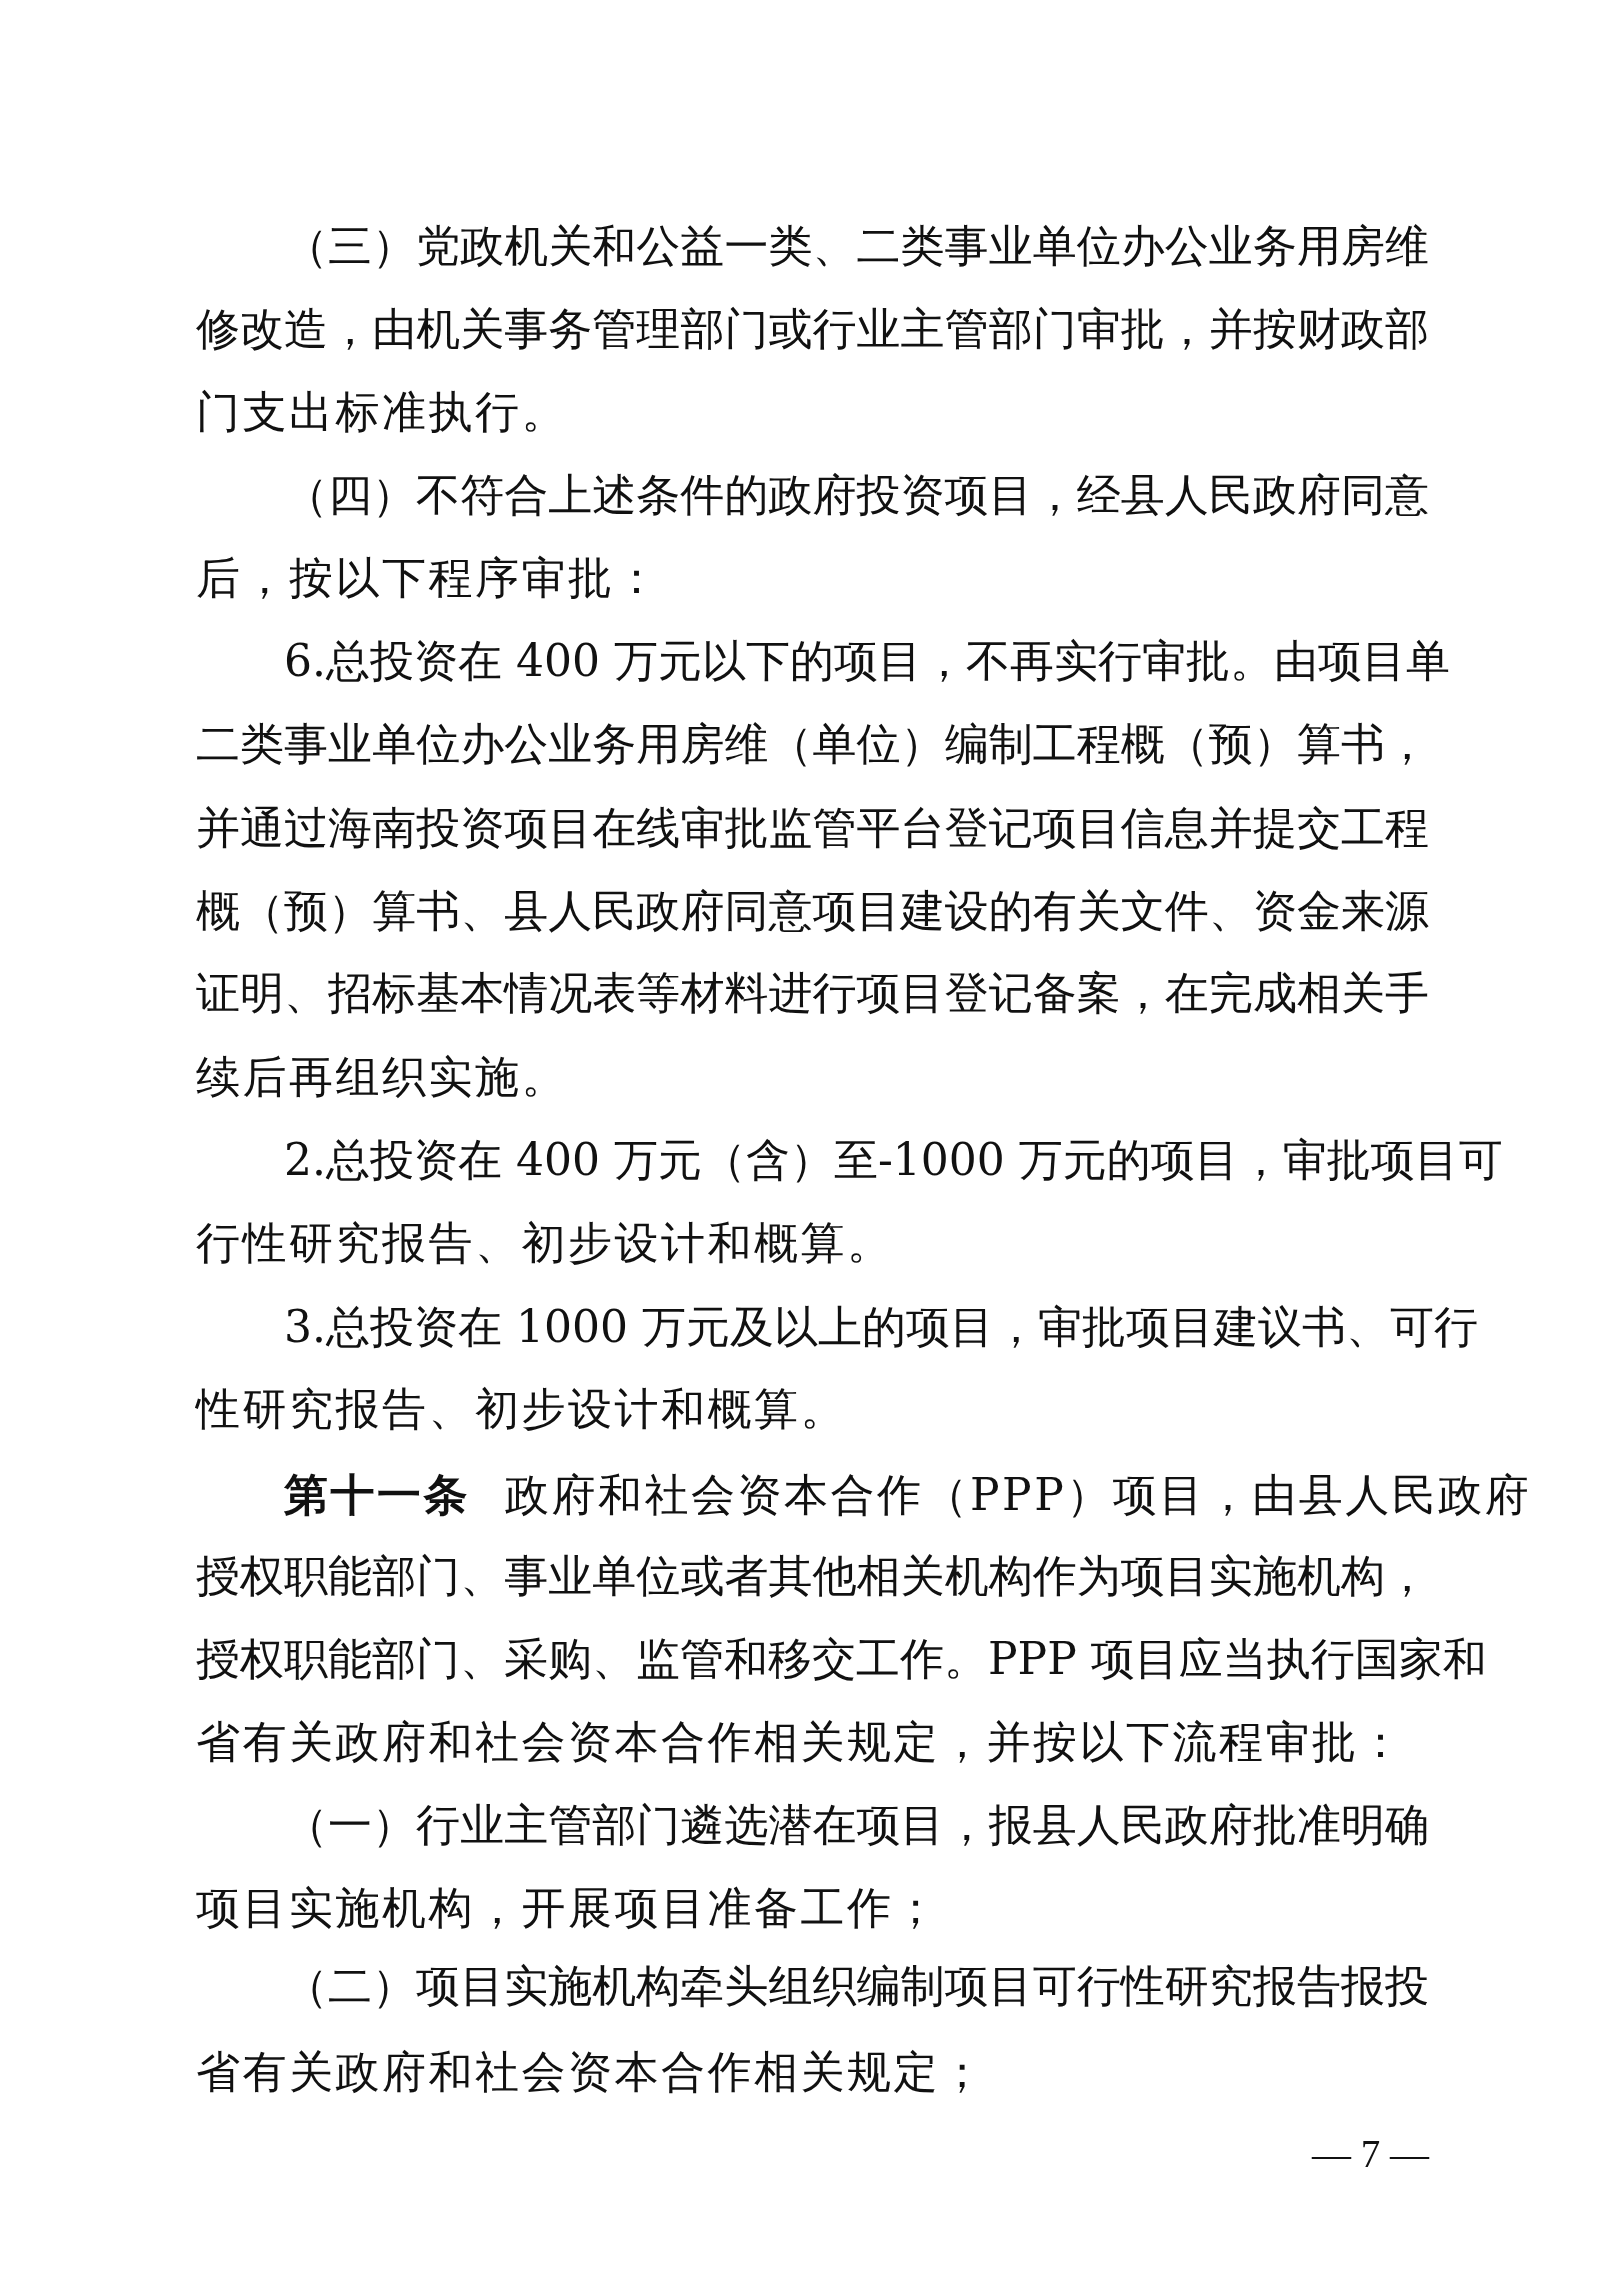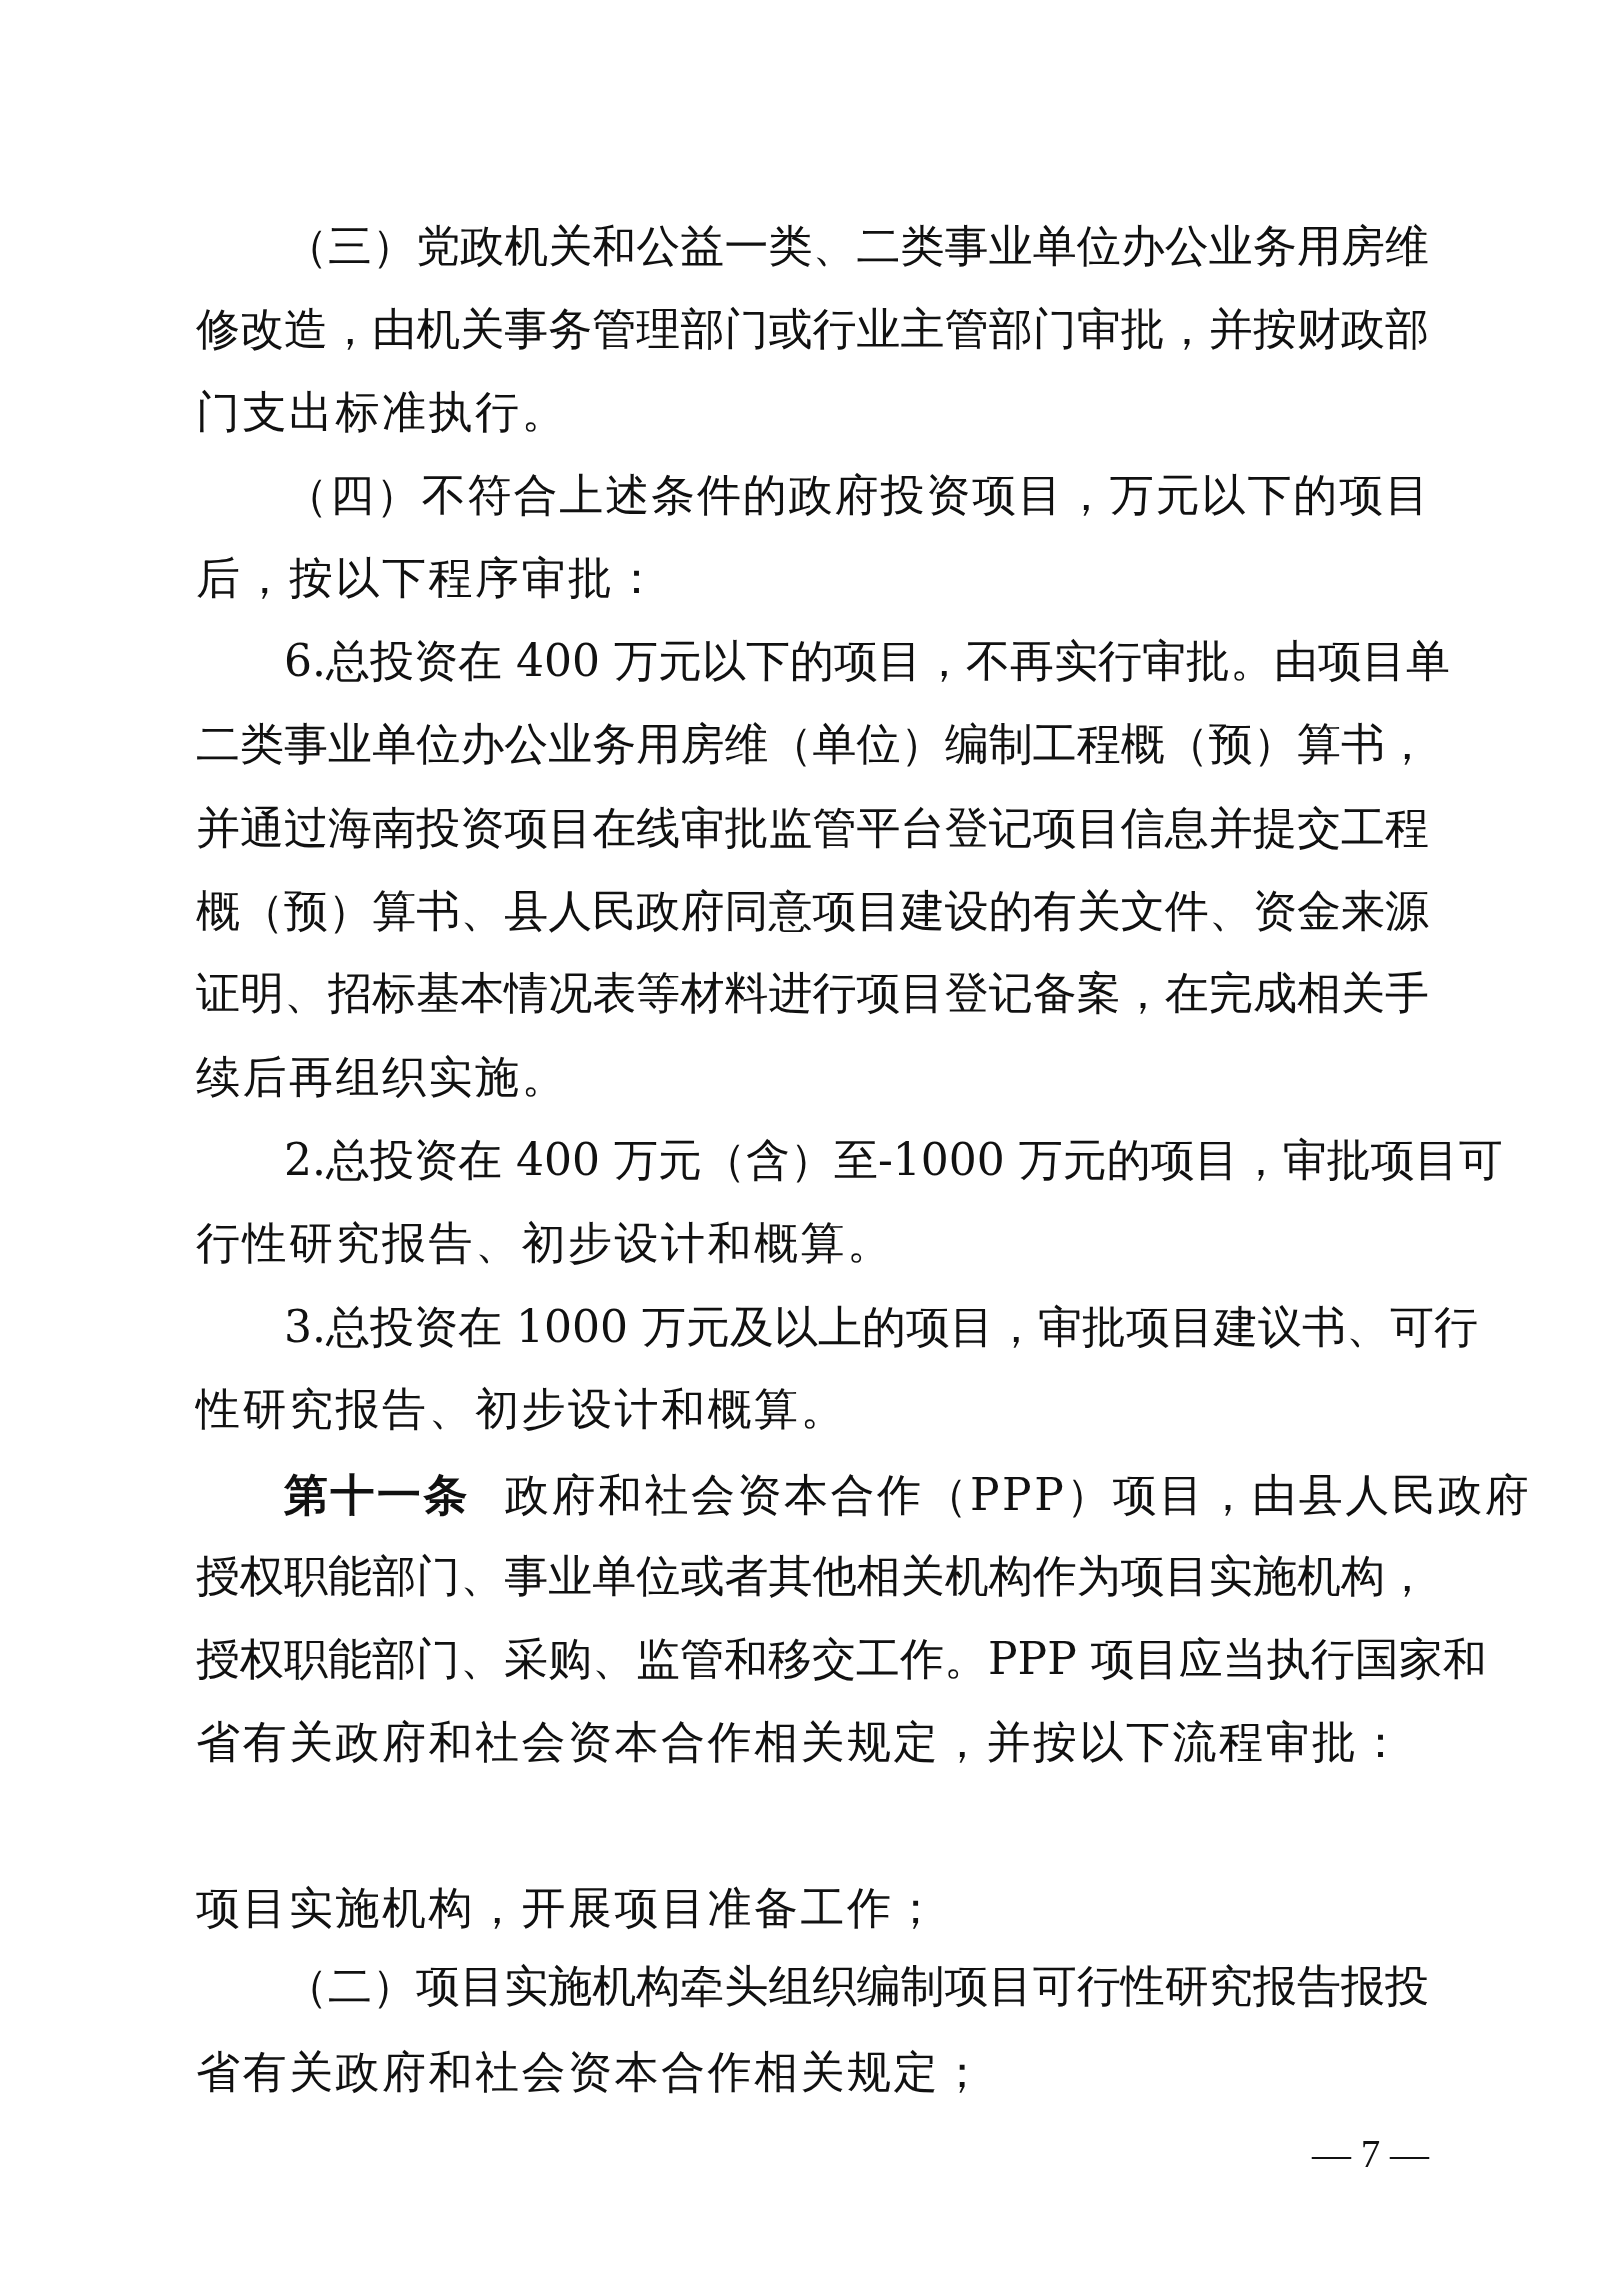--- a/index.html
+++ b/index.html
@@ -37,21 +37,21 @@
 </style>
 </head>
 <body>
 
 <div class="page">
 
   <div class="line indent justify" style="top:221px">（三）党政机关和公益一类、二类事业单位办公业务用房维</div>
   <div class="line justify" style="top:304px">修改造，由机关事务管理部门或行业主管部门审批，并按财政部</div>
   <div class="line" style="top:387px">门支出标准执行。</div>
 
-  <div class="line indent justify" style="top:470px">（四）不符合上述条件的政府投资项目，万元以下的项目</div>
+  <div class="line indent justify" style="top:470px">（四）不符合上述条件的政府投资项目，经县人民政府同意</div>
   <div class="line" style="top:553px">后，按以下程序审批：</div>
 
   <div class="line indent justify" style="top:636px">6.总投资在 400 万元以下的项目，不再实行审批。由项目单</div>
   <div class="line justify" style="top:719px">二类事业单位办公业务用房维（单位）编制工程概（预）算书，</div>
   <div class="line justify" style="top:803px">并通过海南投资项目在线审批监管平台登记项目信息并提交工程</div>
   <div class="line justify" style="top:886px">概（预）算书、县人民政府同意项目建设的有关文件、资金来源</div>
   <div class="line justify" style="top:968px">证明、招标基本情况表等材料进行项目登记备案，在完成相关手</div>
   <div class="line" style="top:1052px">续后再组织实施。</div>
 
   <div class="line indent justify" style="top:1135px">2.总投资在 400 万元（含）至-1000 万元的项目，审批项目可</div>
@@ -60,20 +60,21 @@
   <div class="line indent justify" style="top:1302px">3.总投资在 1000 万元及以上的项目，审批项目建议书、可行</div>
   <div class="line" style="top:1384px">性研究报告、初步设计和概算。</div>
 
   <div class="line indent" style="top:1470px">
     <span class="bold">第十一条</span><span class="gap"></span><span>政府和社会资本合作（PPP）项目，由县人民政府</span>
   </div>
   <div class="line justify" style="top:1551px">授权职能部门、事业单位或者其他相关机构作为项目实施机构，</div>
   <div class="line justify" style="top:1634px">授权职能部门、采购、监管和移交工作。PPP 项目应当执行国家和</div>
   <div class="line" style="top:1717px">省有关政府和社会资本合作相关规定，并按以下流程审批：</div>
 
+  <div class="line indent justify" style="top:1800px">（一）行业主管部门遴选潜在项目，报县人民政府批准明确</div>
   <div class="line" style="top:1883px">项目实施机构，开展项目准备工作；</div>
 
   <div class="line indent justify" style="top:1961px">（二）项目实施机构牵头组织编制项目可行性研究报告报投</div>
   <div class="line" style="top:2047px">省有关政府和社会资本合作相关规定；</div>
 
   <div class="page-number">— 7 —</div>
 </div>
 
 
 </body></html>

